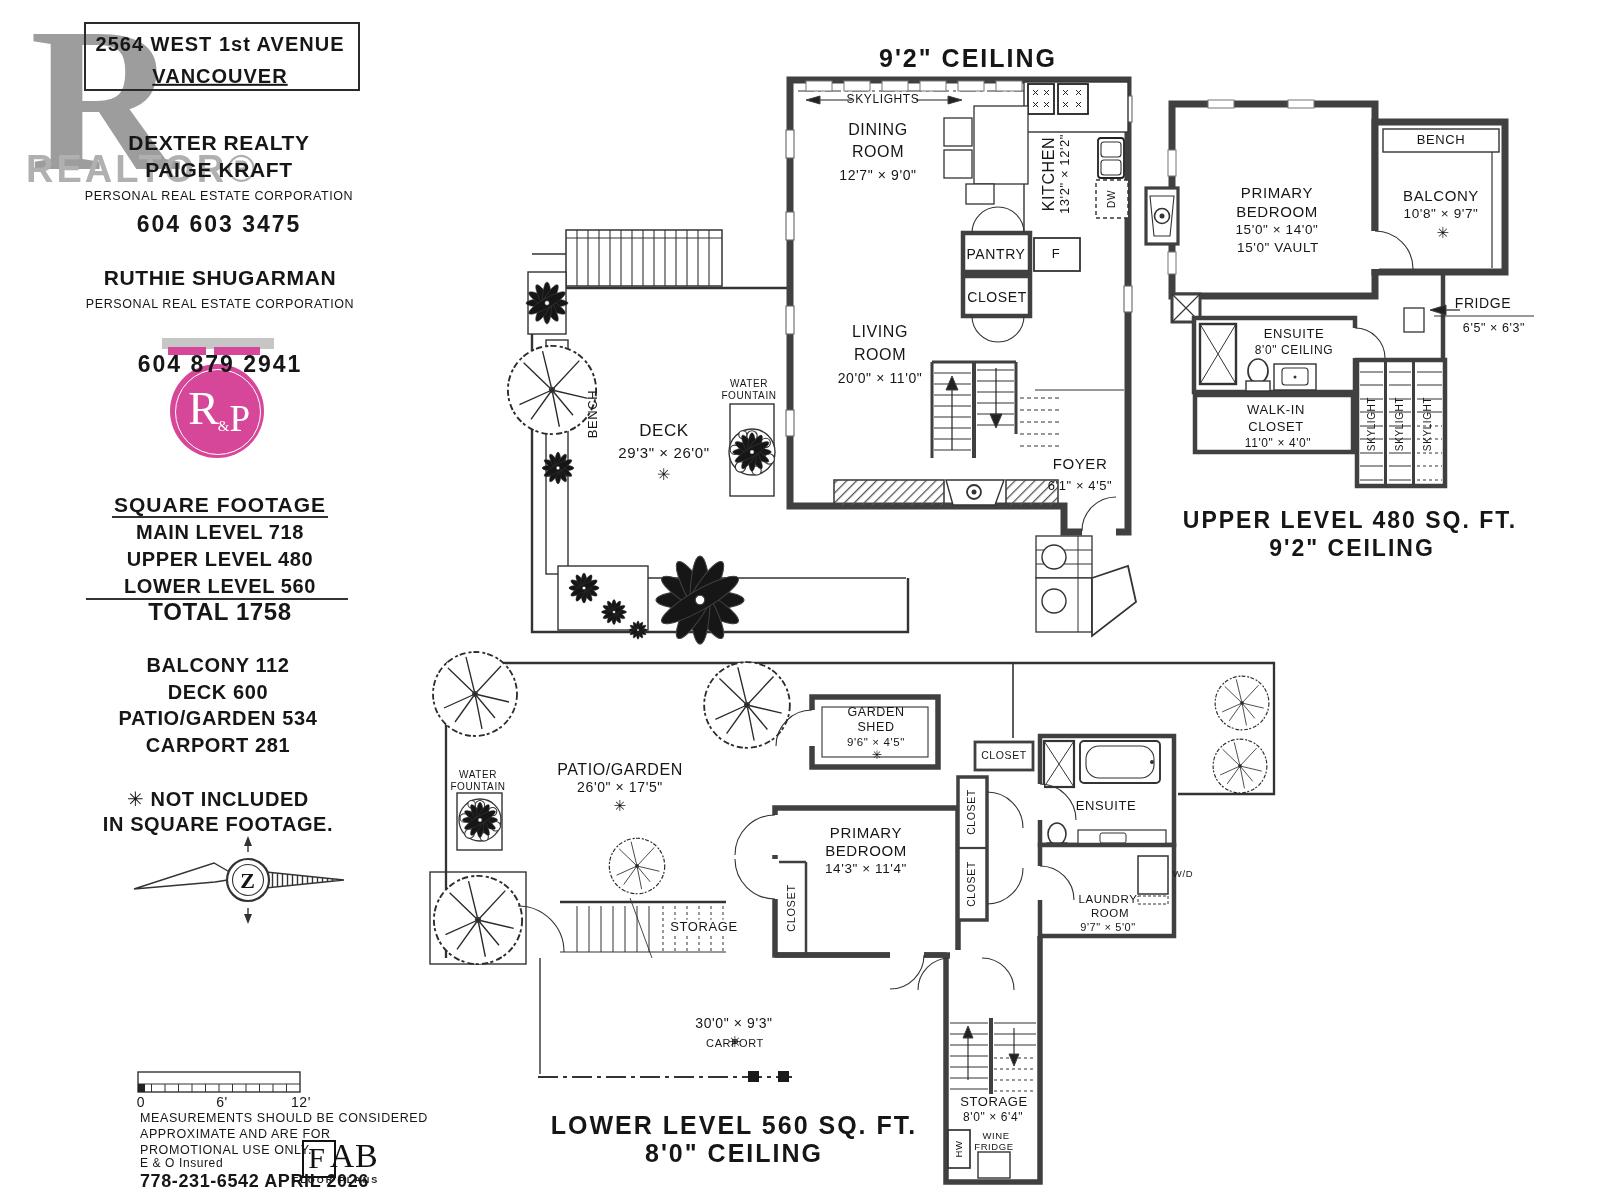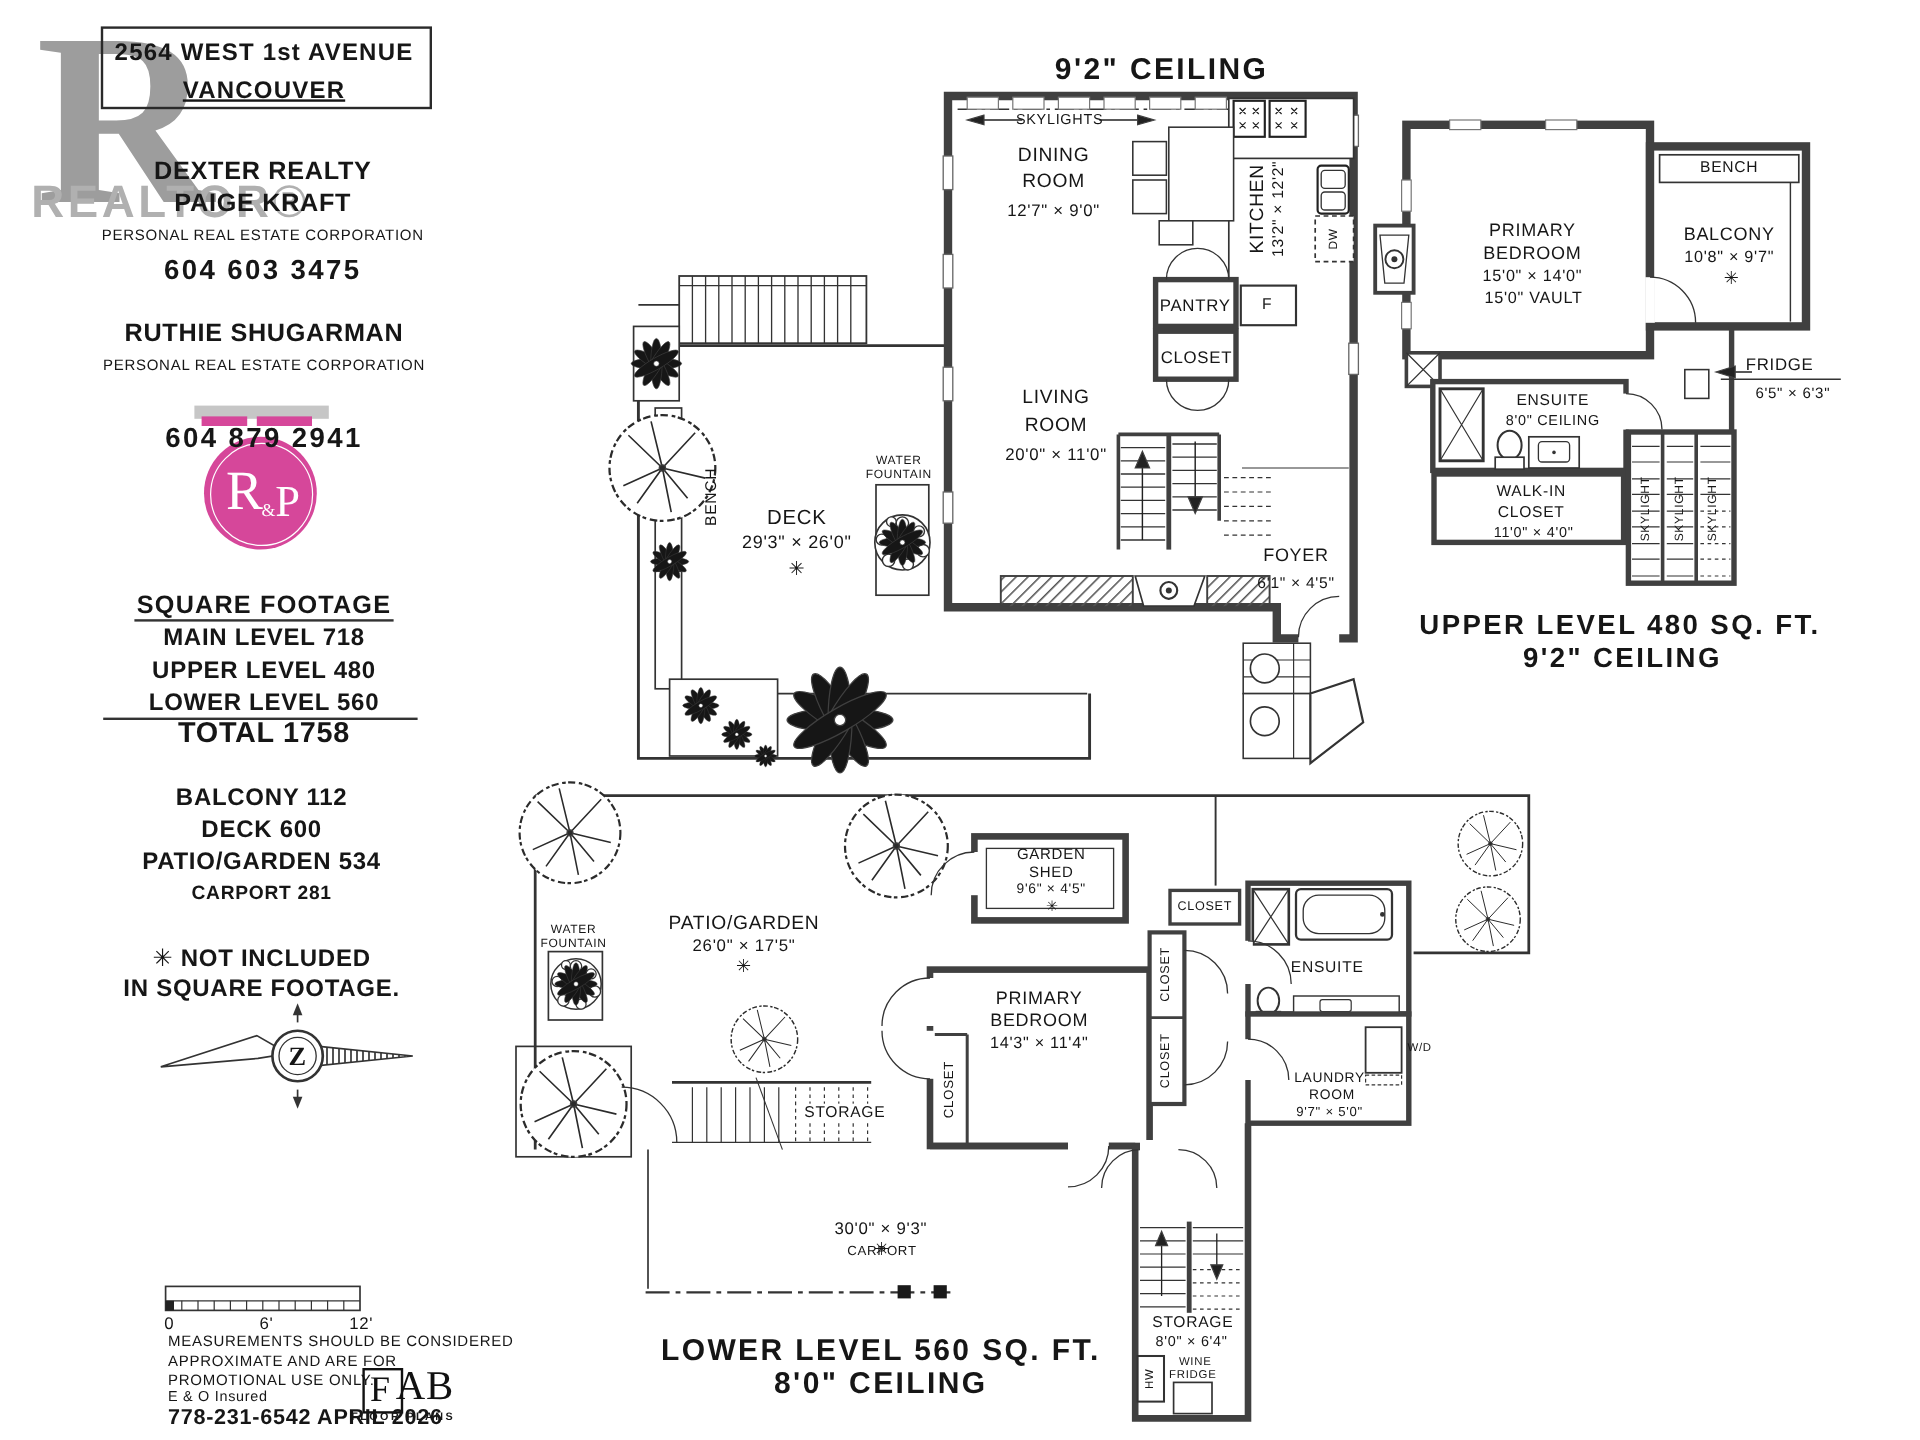--- a/index.html
+++ b/index.html
@@ -357,21 +357,21 @@
   <div class="lb bold" style="left:220px;top:505px;font-size:21px;letter-spacing:1px;">SQUARE FOOTAGE</div>
   <div class="deco" style="left:112px;top:516px;width:216px;height:2px;background:#333;"></div>
   <div class="lb" style="left:220px;top:532px;font-size:20px;font-weight:600;">MAIN LEVEL 718</div>
   <div class="lb" style="left:220px;top:559px;font-size:20px;font-weight:600;">UPPER LEVEL 480</div>
   <div class="lb" style="left:220px;top:586px;font-size:20px;font-weight:600;">LOWER LEVEL 560</div>
   <div class="deco" style="left:86px;top:598px;width:262px;height:2px;background:#333;"></div>
   <div class="lb" style="left:220px;top:612px;font-size:24px;font-weight:600;">TOTAL 1758</div>
   <div class="lb" style="left:218px;top:665px;font-size:20px;font-weight:600;">BALCONY 112</div>
   <div class="lb" style="left:218px;top:692px;font-size:20px;font-weight:600;">DECK 600</div>
   <div class="lb" style="left:218px;top:718px;font-size:20px;font-weight:600;">PATIO/GARDEN 534</div>
-  <div class="lb" style="left:218px;top:745px;font-size:16px;font-weight:600;">CARPORT 281</div>
+  <div class="lb" style="left:218px;top:745px;font-size:20px;font-weight:600;">CARPORT 281</div>
   <div class="lb" style="left:218px;top:799px;font-size:20px;font-weight:600;">✳ NOT INCLUDED</div>
   <div class="lb" style="left:218px;top:824px;font-size:20px;font-weight:600;">IN SQUARE FOOTAGE.</div>
 
   <div class="lb serif bold" style="left:248px;top:881px;font-size:22px;z-index:5;">Z</div>
 
   <div class="lb" style="left:141px;top:1103px;font-size:14px;">0</div>
   <div class="lb" style="left:222px;top:1103px;font-size:14px;">6'</div>
   <div class="lb" style="left:301px;top:1103px;font-size:14px;">12'</div>
 
   <div class="lb ll" style="left:96px;top:1118px;font-size:12.5px;">MEASUREMENTS SHOULD BE CONSIDERED</div>

